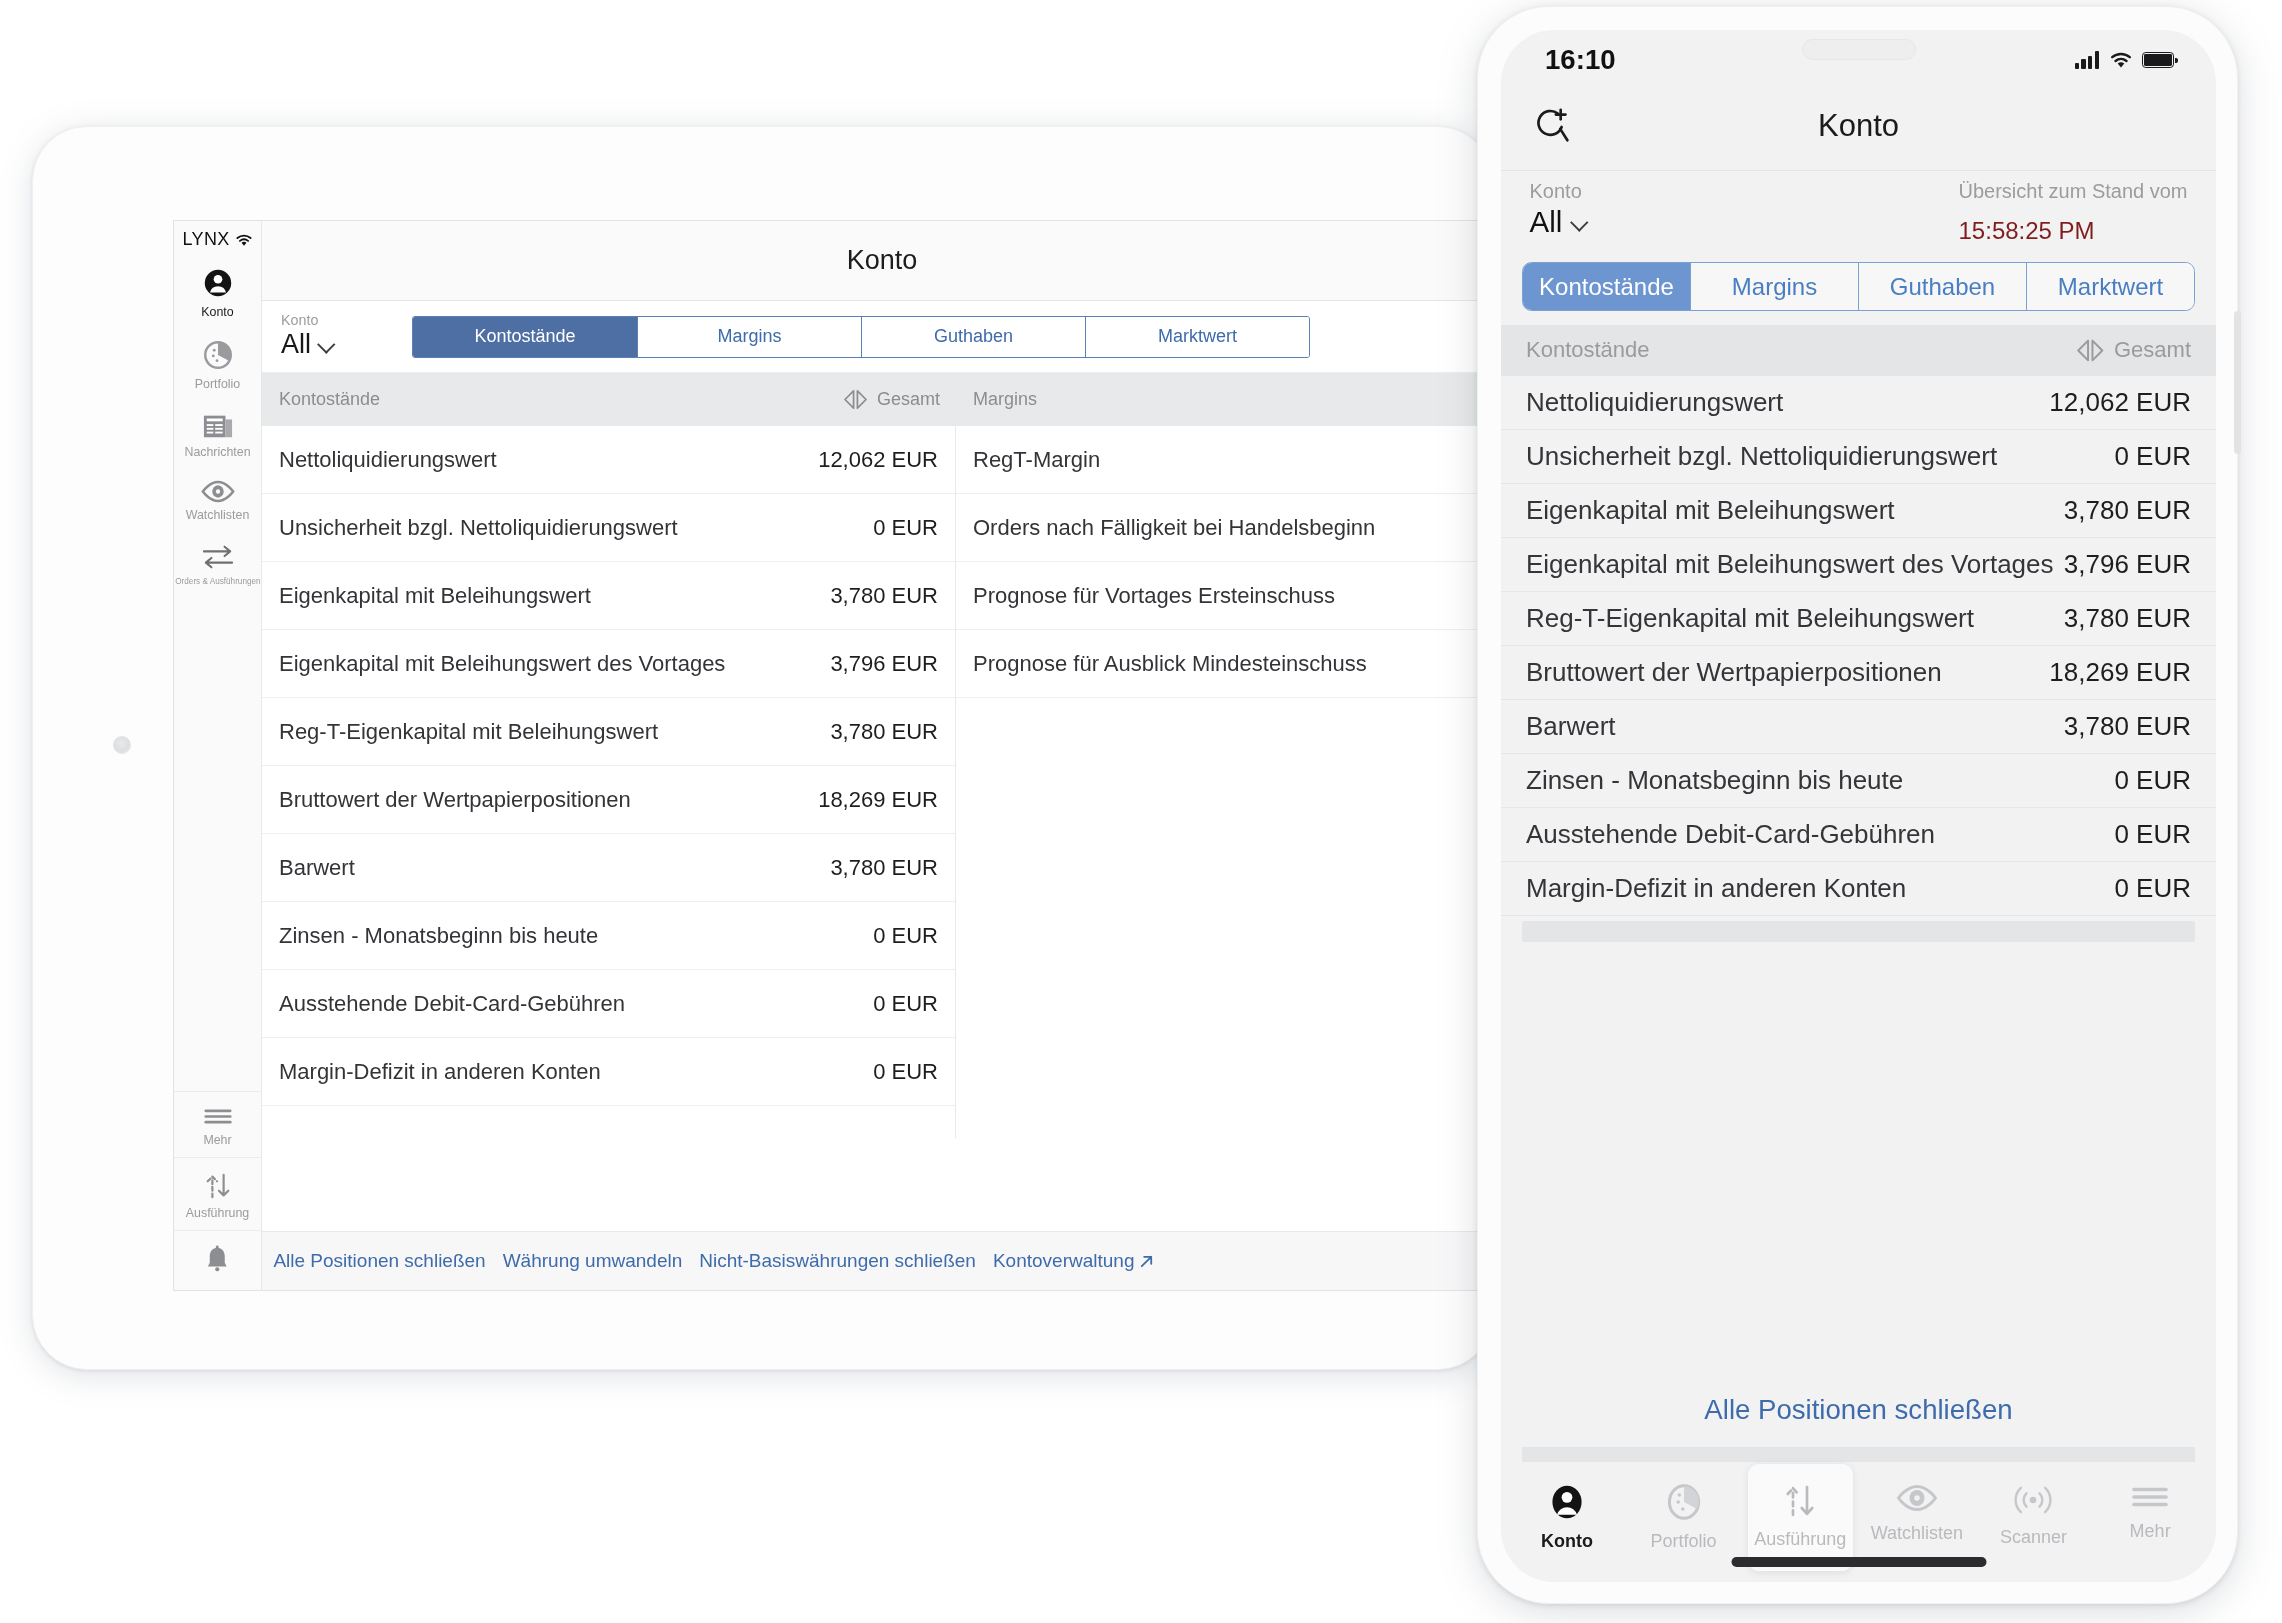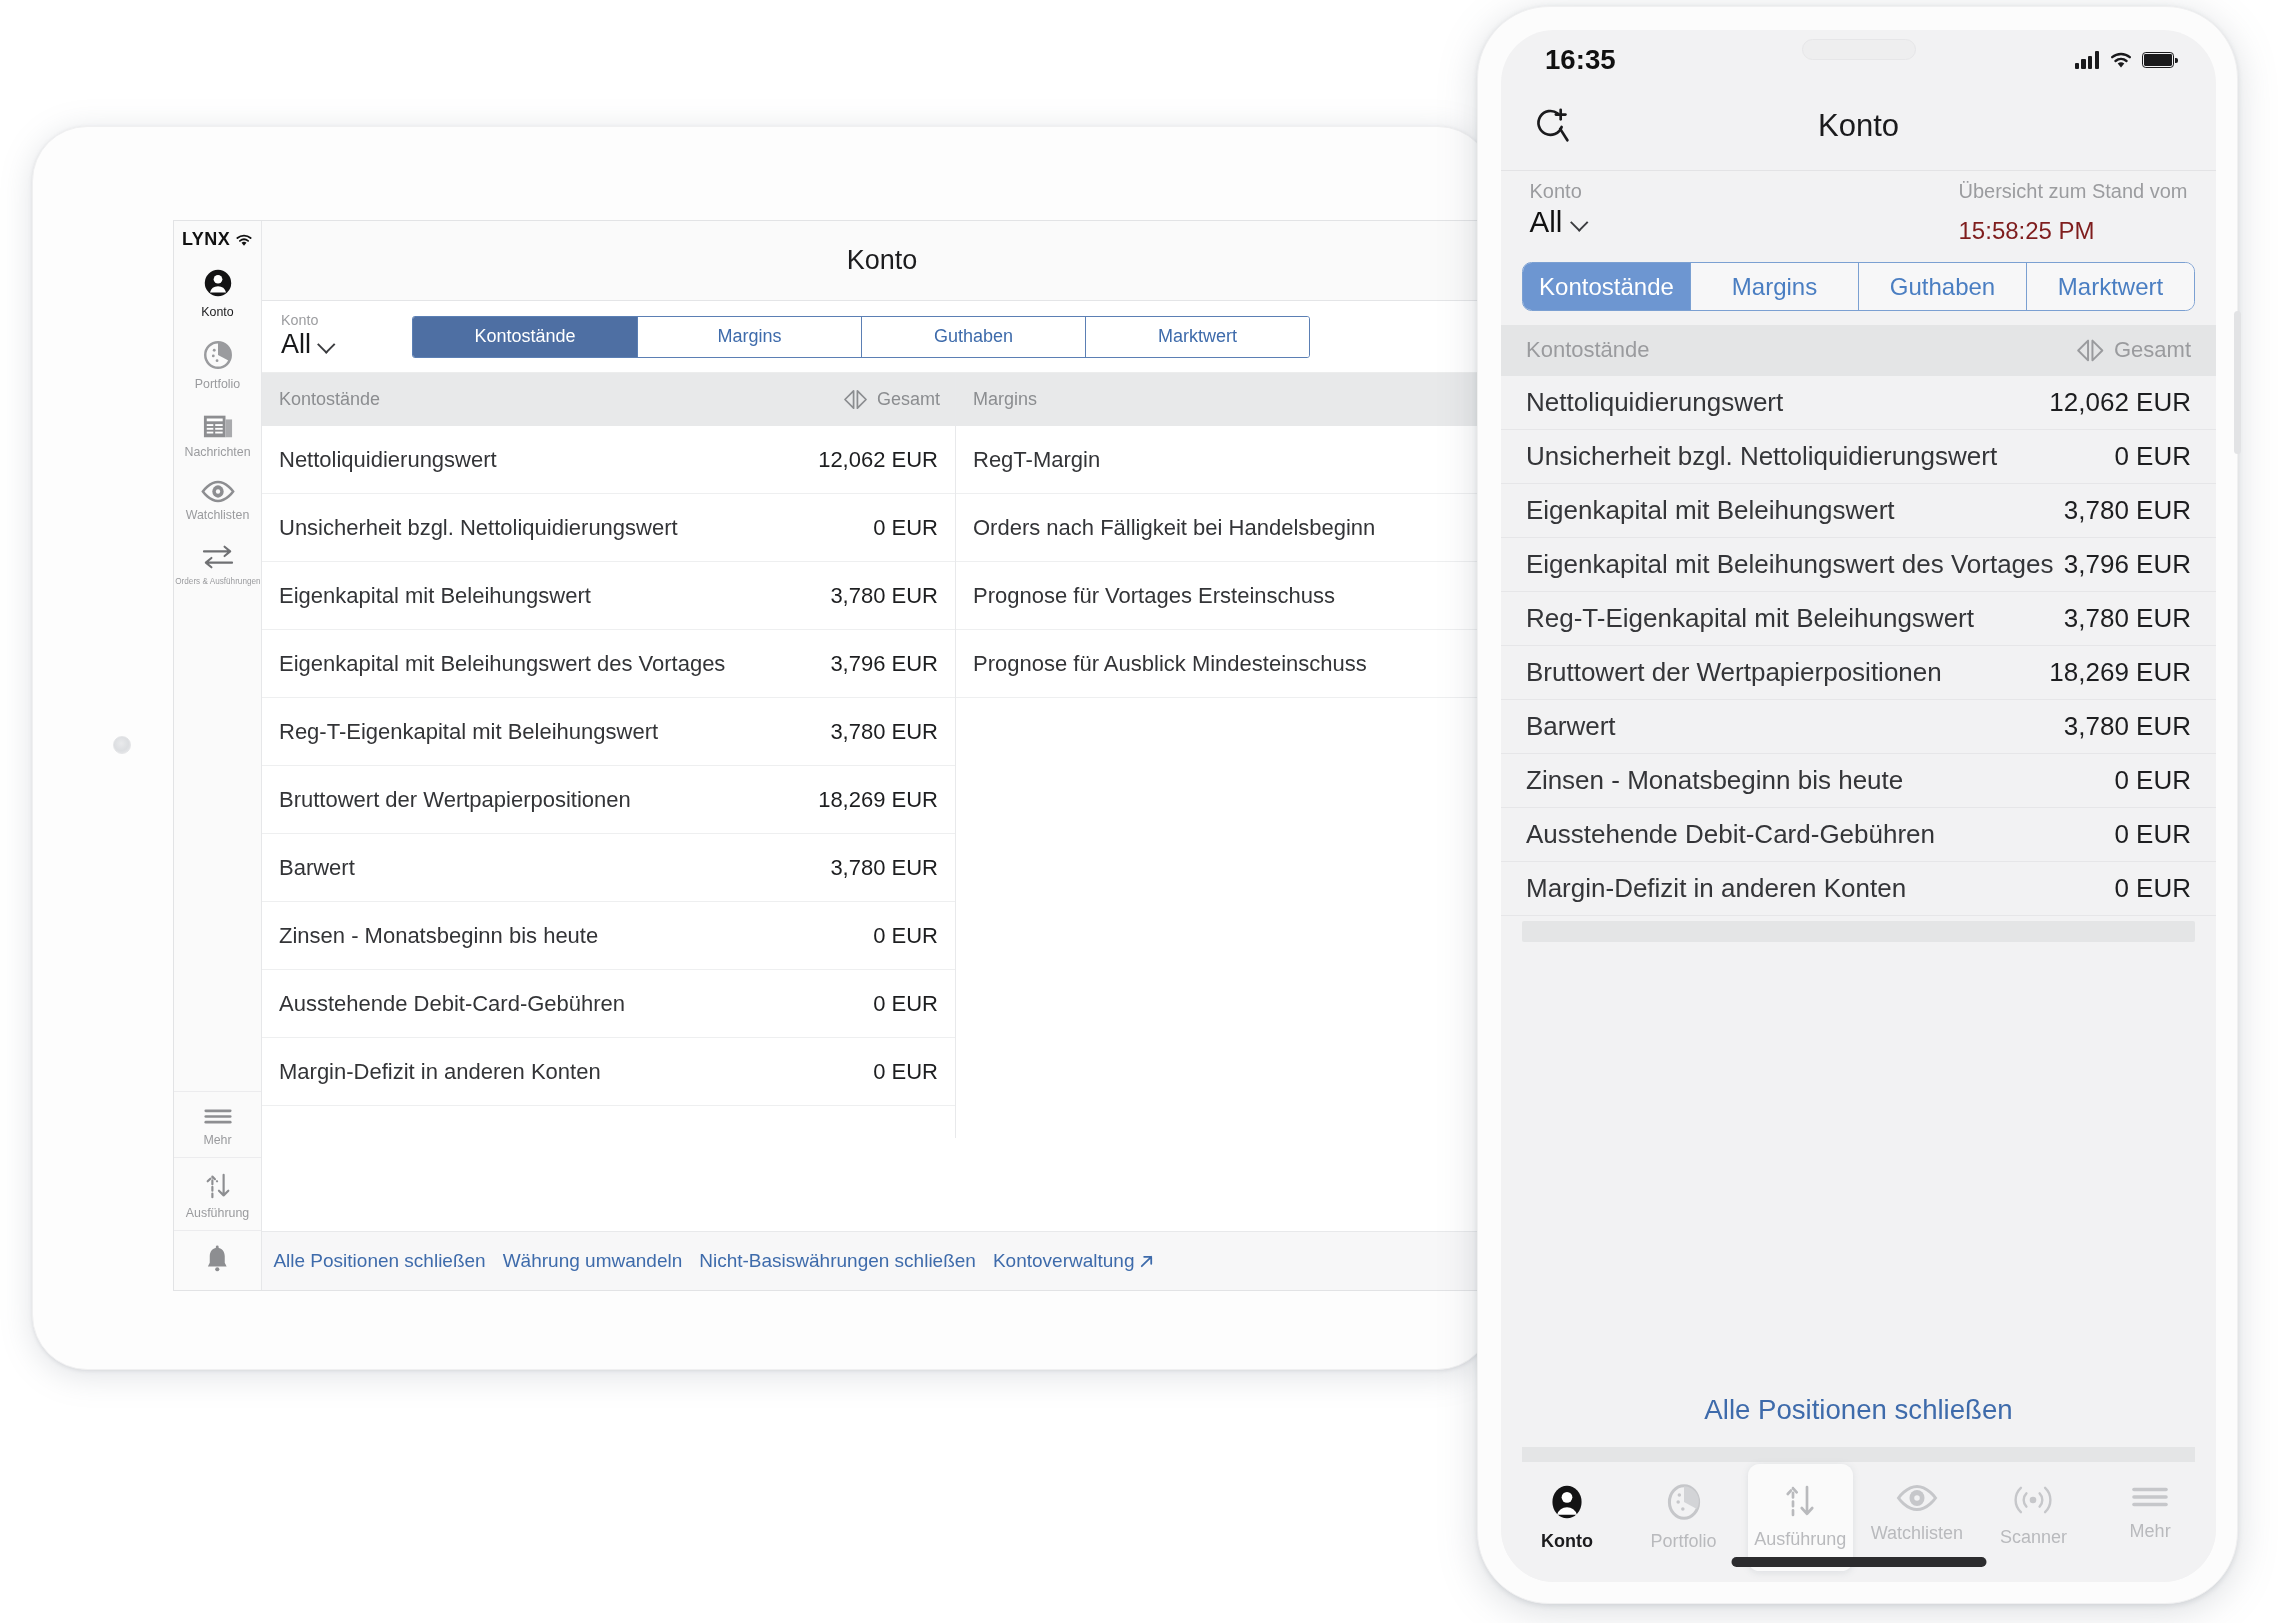--- a/index.html
+++ b/index.html
@@ -35,21 +35,21 @@
   }
 
   
   .t-sidebar {
     position: absolute; left: 0; top: 0; width: 88px; height: 100%;
     background: #fafafa; border-right: 1px solid #e6e7e9;
     display: flex; flex-direction: column;
   }
   .t-brand {
     height: 34px; display: flex; align-items: center; justify-content: center;
-    gap: 4.8px; font-size: 18px; font-weight: 700; color: #111; letter-spacing: 0.4px;
+    gap: 4.8px; font-size: 18px; font-weight: 400; color: #111; letter-spacing: 0.4px;
     padding-top: 3.8px;
   }
   .t-nav { display: flex; flex-direction: column; }
   .t-nav-item {
     padding: 11.4px 1.9px 8.6px; text-align: center;
     display: flex; flex-direction: column; align-items: center; gap: 5.7px;
   }
   .t-nav-item .lbl { font-size: 12.4px; color: #9a9b9e; line-height: 1; white-space: nowrap; }
   .t-nav-item.active .lbl { color: #1b1b1d; }
   .t-nav-item .lbl.tiny { font-size: 8.6px; transform: scale(.95); }
@@ -477,21 +477,21 @@
         </div>
       </div>
     </div>
   </div>
 
   <div id="phone">
     <div id="phone-vol"></div>
     <div id="phone-screen">
 
       <div class="p-status">
-        <div class="clock">16:35</div>
+        <div class="clock">16:10</div>
         <div class="p-notch"></div>
         <div class="p-stat-right">
           <span class="bars">
             <i style="height:5.7px"></i>
               <i style="height:9.5px"></i>
               <i style="height:13.3px"></i>
               <i style="height:18px"></i>
           </span>
           <span>
             <svg width="24" height="18" viewBox="0 0 24 18">

